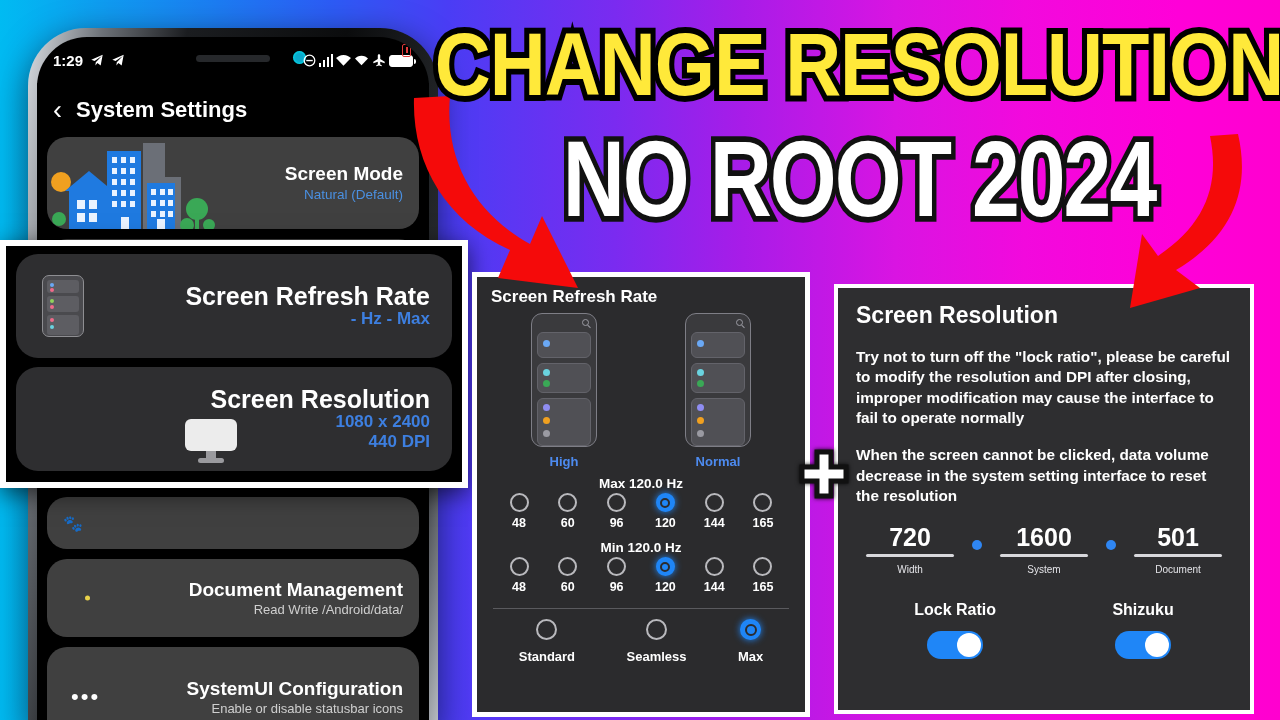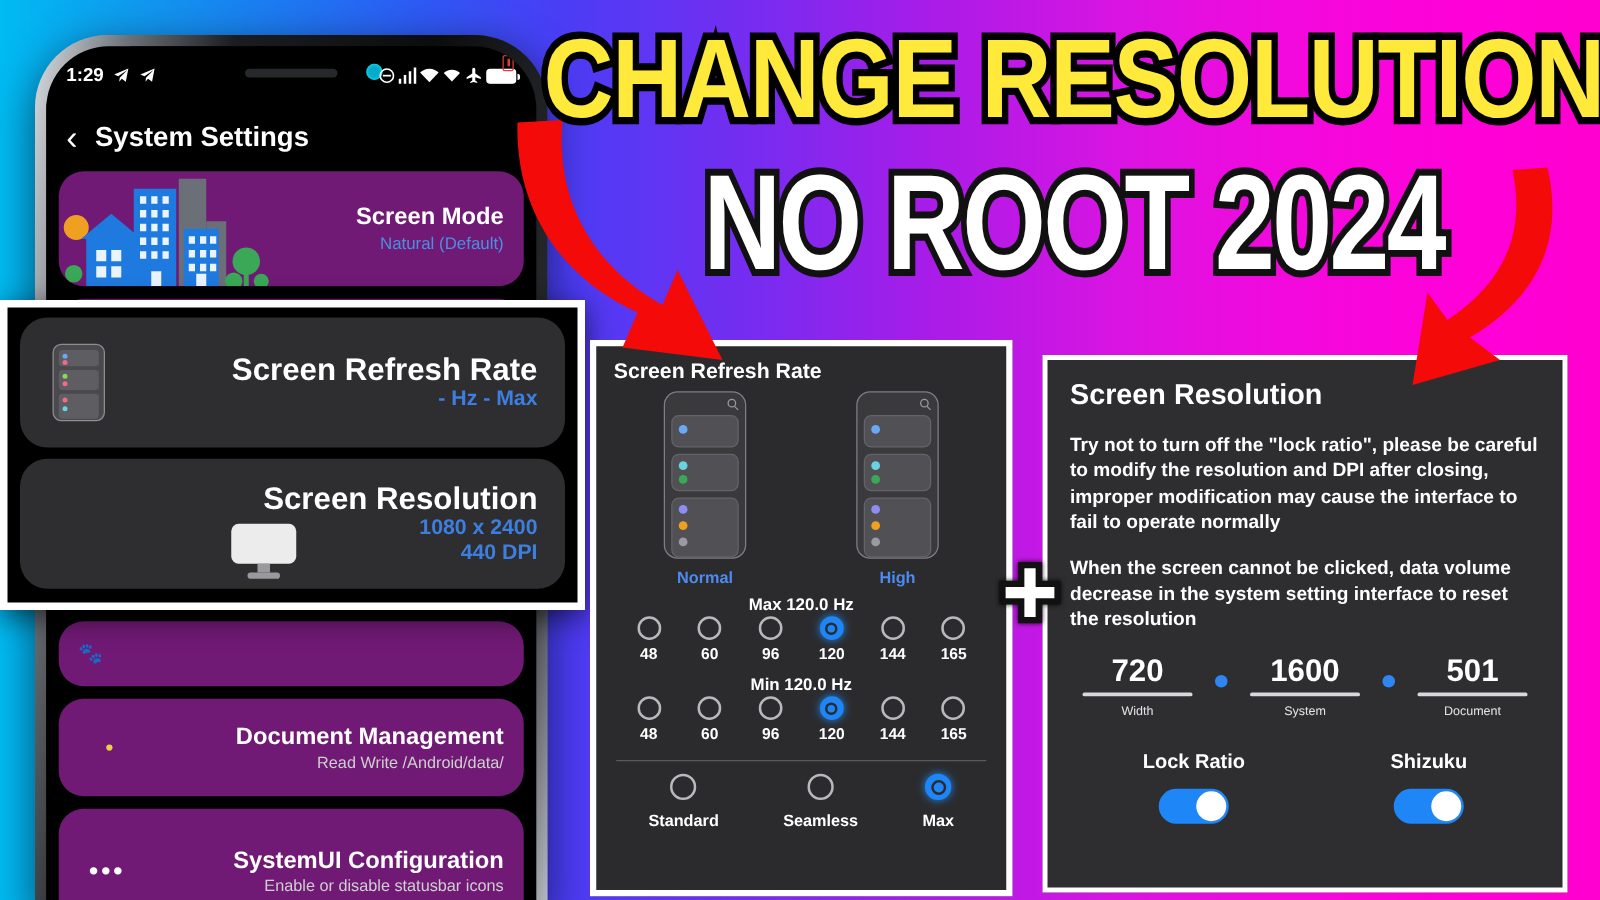--- a/index.html
+++ b/index.html
@@ -78,21 +78,21 @@
   .battred{ position:absolute; right:2px; top:-11px; width:9px; height:13px; border:1.5px solid #e23b3b; border-radius:2px; }
   .battred:before{content:"";position:absolute;left:2.5px;top:2px;width:2px;height:6px;background:#e23b3b;}
 
   
   #appcontent { position:absolute; top:46px; left:0; right:0; bottom:0; background:#000; padding:0 10px; }
   #appbar { display:flex; align-items:center; gap:14px; height:54px; padding-left:6px; }
   #appbar .back { font-size:27px; color:#fff; line-height:1; font-weight:300; }
   #appbar .title { font-size:22px; color:#fff; font-weight:bold; }
 
   .card {
-    background:#701a75; border-radius:20px; margin-bottom:10px;
+    background:#404040; border-radius:20px; margin-bottom:10px;
     position:relative; overflow:hidden;
     display:flex; align-items:center; justify-content:flex-end;
     padding:12px 16px;
   }
   .card .txt { text-align:right; z-index:2; }
   .card .t1 { color:#fff; font-size:19px; font-weight:bold; line-height:1.12; }
   .card .t2 { color:#4a90e2; font-size:13.5px; margin-top:2px; line-height:1.2; }
   .card .t2g { color:#cfcfcf; font-size:13px; margin-top:2px; line-height:1.2; }
   .card .leftart { position:absolute; left:0; top:0; bottom:0; width:56%; }
 
@@ -388,39 +388,39 @@
         <div class="pt-row b">
             <span class="d" style="top:5px;background:#6ad3e0"></span>
             <span class="d" style="top:16px;background:#3aa856"></span>
           </div>
         <div class="pt-row c">
             <span class="d" style="top:5px;background:#8f8df2"></span>
             <span class="d" style="top:18px;background:#f0a020"></span>
             <span class="d" style="top:31px;background:#9a9aa2"></span>
           </div>
       </div>
-      <div class="prev-label">Normal</div>
+      <div class="prev-label">High</div>
     </div>
     <div class="preview">
       <div class="phone-thumb">
         <span class="search"></span>
         <div class="pt-row a">
             <span class="d" style="top:7px;background:#6aa8f5"></span>
           </div>
         <div class="pt-row b">
             <span class="d" style="top:5px;background:#6ad3e0"></span>
             <span class="d" style="top:16px;background:#3aa856"></span>
           </div>
         <div class="pt-row c">
             <span class="d" style="top:5px;background:#8f8df2"></span>
             <span class="d" style="top:18px;background:#f0a020"></span>
             <span class="d" style="top:31px;background:#9a9aa2"></span>
           </div>
       </div>
-      <div class="prev-label">High</div>
+      <div class="prev-label">Normal</div>
     </div>
   </div>
 
   <div class="hzlabel">Max 120.0 Hz</div>
   <div class="radios">
     <div class="radio-col">
         <div class="rad"></div>
         <div class="rad-lbl">48</div>
       </div>
     <div class="radio-col">

